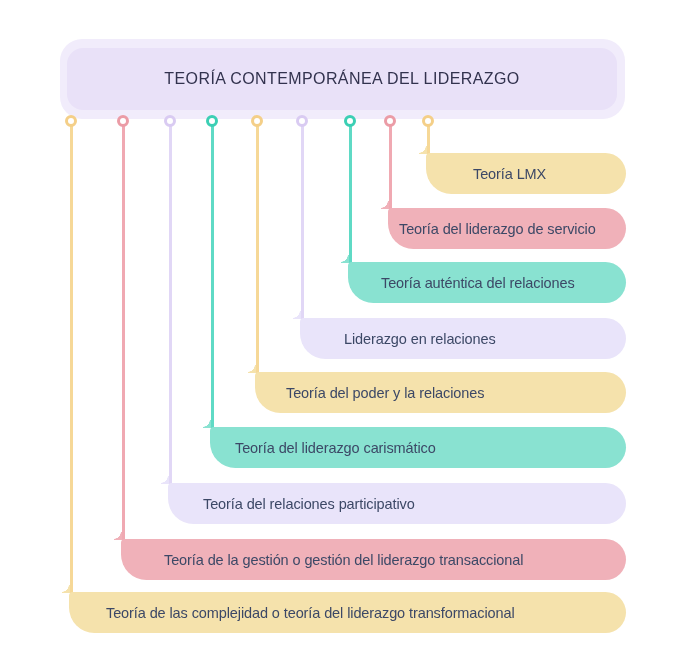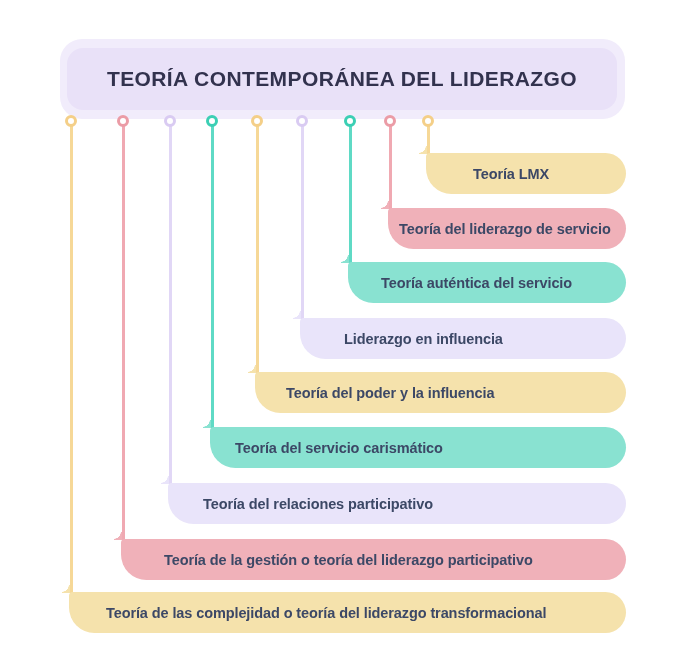--- a/index.html
+++ b/index.html
@@ -11,21 +11,21 @@
   .halo{
     position:absolute;left:60px;top:39px;width:565px;height:80px;
     background:var(--halo,#F1ECFB);border-radius:22px;z-index:1;
   }
   .titlebox{
     position:absolute;left:67px;top:48px;width:550px;height:62px;
     background:var(--boxc,#E9E1F8);border-radius:16px;z-index:2;
     display:flex;align-items:center;justify-content:center;
   }
   .titletext{
-    color:var(--title-text,#32324E);font-size:21px;font-weight:700;
+    color:var(--title-text,#32324E);font-size:16px;font-weight:400;
     letter-spacing:.4px;white-space:nowrap;
   }
   
   #items .dot{
     position:absolute;left:calc(var(--cx) - 6px);top:115px;width:12px;height:12px;
     box-sizing:border-box;border-radius:50%;background:#fff;
     border:3px solid var(--ring);z-index:4;
   }
   #items .vline{
     position:absolute;left:calc(var(--cx) - 1.5px);top:125px;width:3px;
@@ -36,21 +36,21 @@
     width:8px;height:8px;z-index:1;
     background:radial-gradient(circle at 0 0, rgba(0,0,0,0) 6.5px, var(--bar) 7px);
   }
   #items .bar{
     position:absolute;left:calc(var(--cx) - 2px);top:var(--bt);
     width:calc(628px - var(--cx));height:41px;box-sizing:border-box;
     background:var(--bar);border-radius:4px 21px 21px 26px;
     display:flex;align-items:center;padding-left:var(--pad);z-index:2;
   }
   #items .bar-label{
-    color:var(--bar-text,#3C4866);font-size:14.5px;font-weight:700;
+    color:var(--bar-text,#3C4866);font-size:14.5px;font-weight:400;
     letter-spacing:-.1px;white-space:nowrap;
   }
   
   #items .item:nth-child(1){--cx:428px;--bt:153px;--pad:47px;}
   #items .item:nth-child(2){--cx:390px;--bt:208px;--pad:11px;}
   #items .item:nth-child(3){--cx:350px;--bt:262px;--pad:33px;}
   #items .item:nth-child(4){--cx:302px;--bt:318px;--pad:44px;}
   #items .item:nth-child(5){--cx:257px;--bt:372px;--pad:31px;}
   #items .item:nth-child(6){--cx:212px;--bt:427px;--pad:25px;}
   #items .item:nth-child(7){--cx:170px;--bt:483px;--pad:35px;}
@@ -85,61 +85,61 @@
     <span class="flare"></span>
     <div class="bar">
       <span class="bar-label">Teoría del liderazgo de servicio</span>
     </div>
   </div>
       <div class="item c-teal">
     <span class="dot"></span>
     <span class="vline"></span>
     <span class="flare"></span>
     <div class="bar">
-      <span class="bar-label">Teoría auténtica del servicio</span>
+      <span class="bar-label">Teoría auténtica del relaciones</span>
     </div>
   </div>
       <div class="item c-purple">
     <span class="dot"></span>
     <span class="vline"></span>
     <span class="flare"></span>
     <div class="bar">
-      <span class="bar-label">Liderazgo en influencia</span>
+      <span class="bar-label">Liderazgo en relaciones</span>
     </div>
   </div>
       <div class="item c-yellow">
     <span class="dot"></span>
     <span class="vline"></span>
     <span class="flare"></span>
     <div class="bar">
-      <span class="bar-label">Teoría del poder y la influencia</span>
+      <span class="bar-label">Teoría del poder y la relaciones</span>
     </div>
   </div>
       <div class="item c-teal">
     <span class="dot"></span>
     <span class="vline"></span>
     <span class="flare"></span>
     <div class="bar">
-      <span class="bar-label">Teoría del servicio carismático</span>
+      <span class="bar-label">Teoría del liderazgo carismático</span>
     </div>
   </div>
       <div class="item c-purple">
     <span class="dot"></span>
     <span class="vline"></span>
     <span class="flare"></span>
     <div class="bar">
       <span class="bar-label">Teoría del relaciones participativo</span>
     </div>
   </div>
       <div class="item c-pink">
     <span class="dot"></span>
     <span class="vline"></span>
     <span class="flare"></span>
     <div class="bar">
-      <span class="bar-label">Teoría de la gestión o teoría del liderazgo participativo</span>
+      <span class="bar-label">Teoría de la gestión o gestión del liderazgo transaccional</span>
     </div>
   </div>
       <div class="item c-yellow">
     <span class="dot"></span>
     <span class="vline"></span>
     <span class="flare"></span>
     <div class="bar">
       <span class="bar-label">Teoría de las complejidad o teoría del liderazgo transformacional</span>
     </div>
   </div>

